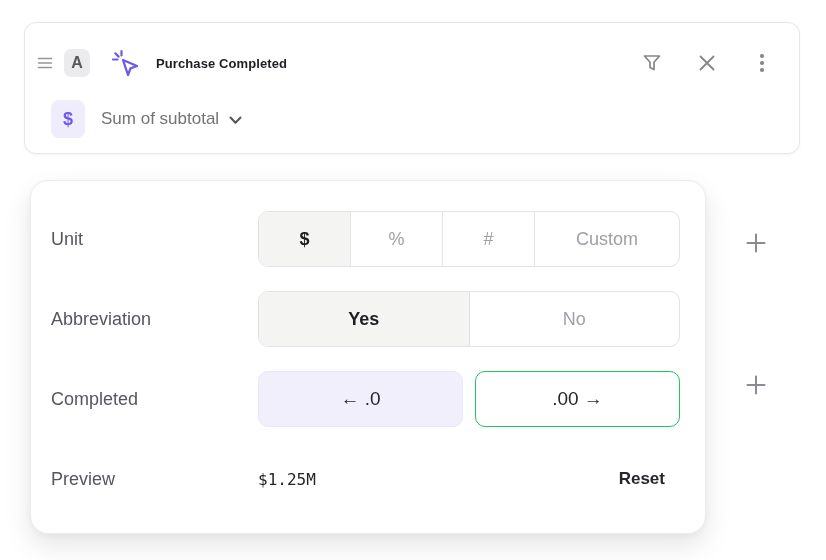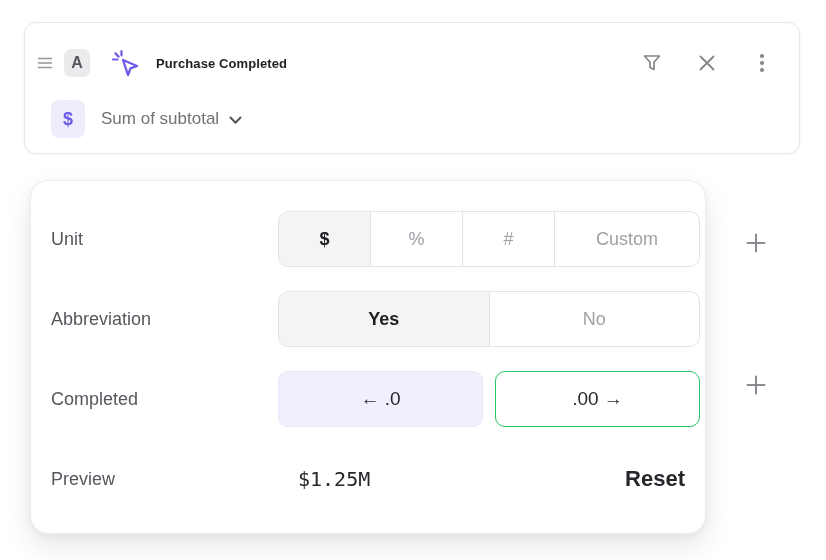--- a/index.html
+++ b/index.html
@@ -27,43 +27,43 @@
     margin-right:16px; }
   .metric-label { font-size:17px; color:#737373; margin-right:10px; }
   .chevron { width:13px; height:9px; color:#55565c; margin-top:2px; }
 
   
   .format-panel { position:absolute; left:30px; top:180px; width:676px; height:354px;
     background:#fff; border:1px solid #ececee; border-radius:18px;
     box-shadow:0 12px 28px rgba(0,0,0,0.10), 0 2px 6px rgba(0,0,0,0.04);
     padding:30px 27px 0 20px; }
   .f-row { display:grid; grid-template-columns:207px 422px; align-items:center;
-    height:56px; margin-bottom:24px;gap:20px; }
+    height:56px; margin-bottom:24px; }
   .f-label { font-size:18px; color:#55575e; }
 
   .segmented { display:flex; height:56px; border:1px solid #e3e3e6; border-radius:10px;
     background:#fff; overflow:hidden; }
   .segment { display:flex; align-items:center; justify-content:center; font-size:18px;
     color:#9fa0a6; border-left:1px solid #e3e3e6; cursor:pointer; }
   .segment:first-child { border-left:none; }
   .segment.selected { background:#f4f4f3; color:#1e1f24; font-weight:bold; border-radius:9px 0 0 9px; }
   .seg-s { flex:0 0 91px; }
   .seg-m { flex:0 0 92px; }
   .seg-grow { flex:1; }
   .seg-half { flex:1; }
 
   .decimal-btns { display:flex; gap:12px; height:56px; }
   .dec-btn { flex:1; border-radius:10px; display:flex; align-items:center; justify-content:center;
     font-size:19px; color:#26272c; cursor:pointer; }
   .dec-btn.lavender { background:#f2effc; border:1px solid #eae6f9; }
   .dec-btn.plain { background:#fff; border:1px solid #22c55e; }
 
   .preview-cell { display:flex; align-items:center; }
-  .preview-value { font-family:"DejaVu Sans Mono", monospace; font-size:20px; color:#26272c;margin-left:20px; }
-  .reset-btn { margin-left:auto; margin-right:15px; font-size:22px; font-weight:bold;
+  .preview-value { font-family:"DejaVu Sans Mono", monospace; font-size:16px; color:#26272c; }
+  .reset-btn { margin-left:auto; margin-right:15px; font-size:17px; font-weight:bold;
     color:#26272c; cursor:pointer; }
 
   
   .add-btn { position:absolute; width:24px; height:24px; color:#8a8b90; cursor:pointer; }
   .add-btn.first { left:744px; top:231px; }
   .add-btn.second { left:744px; top:373px; }
 
   svg { display:block; }
 </style>
 </head>

